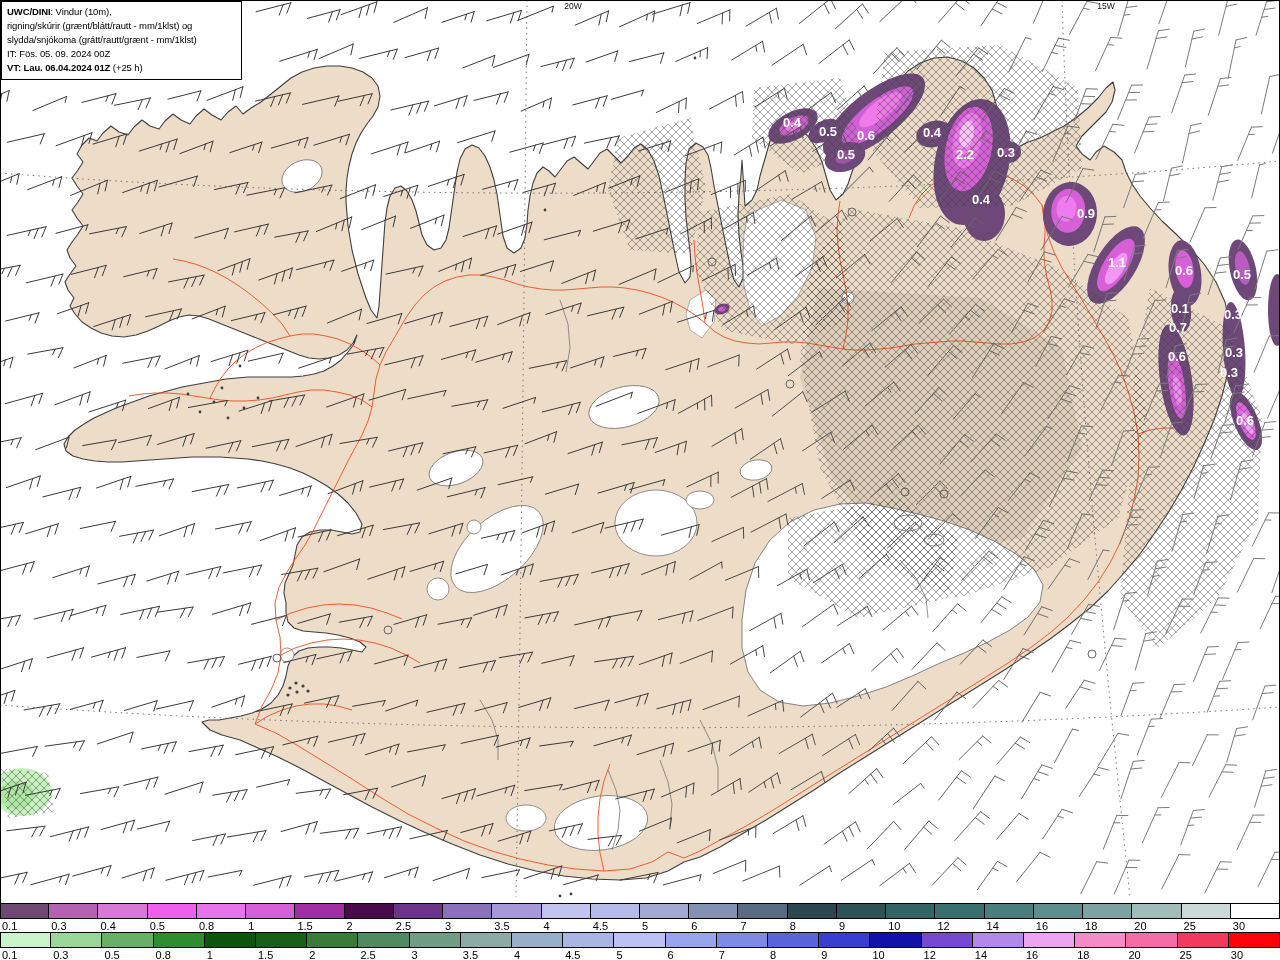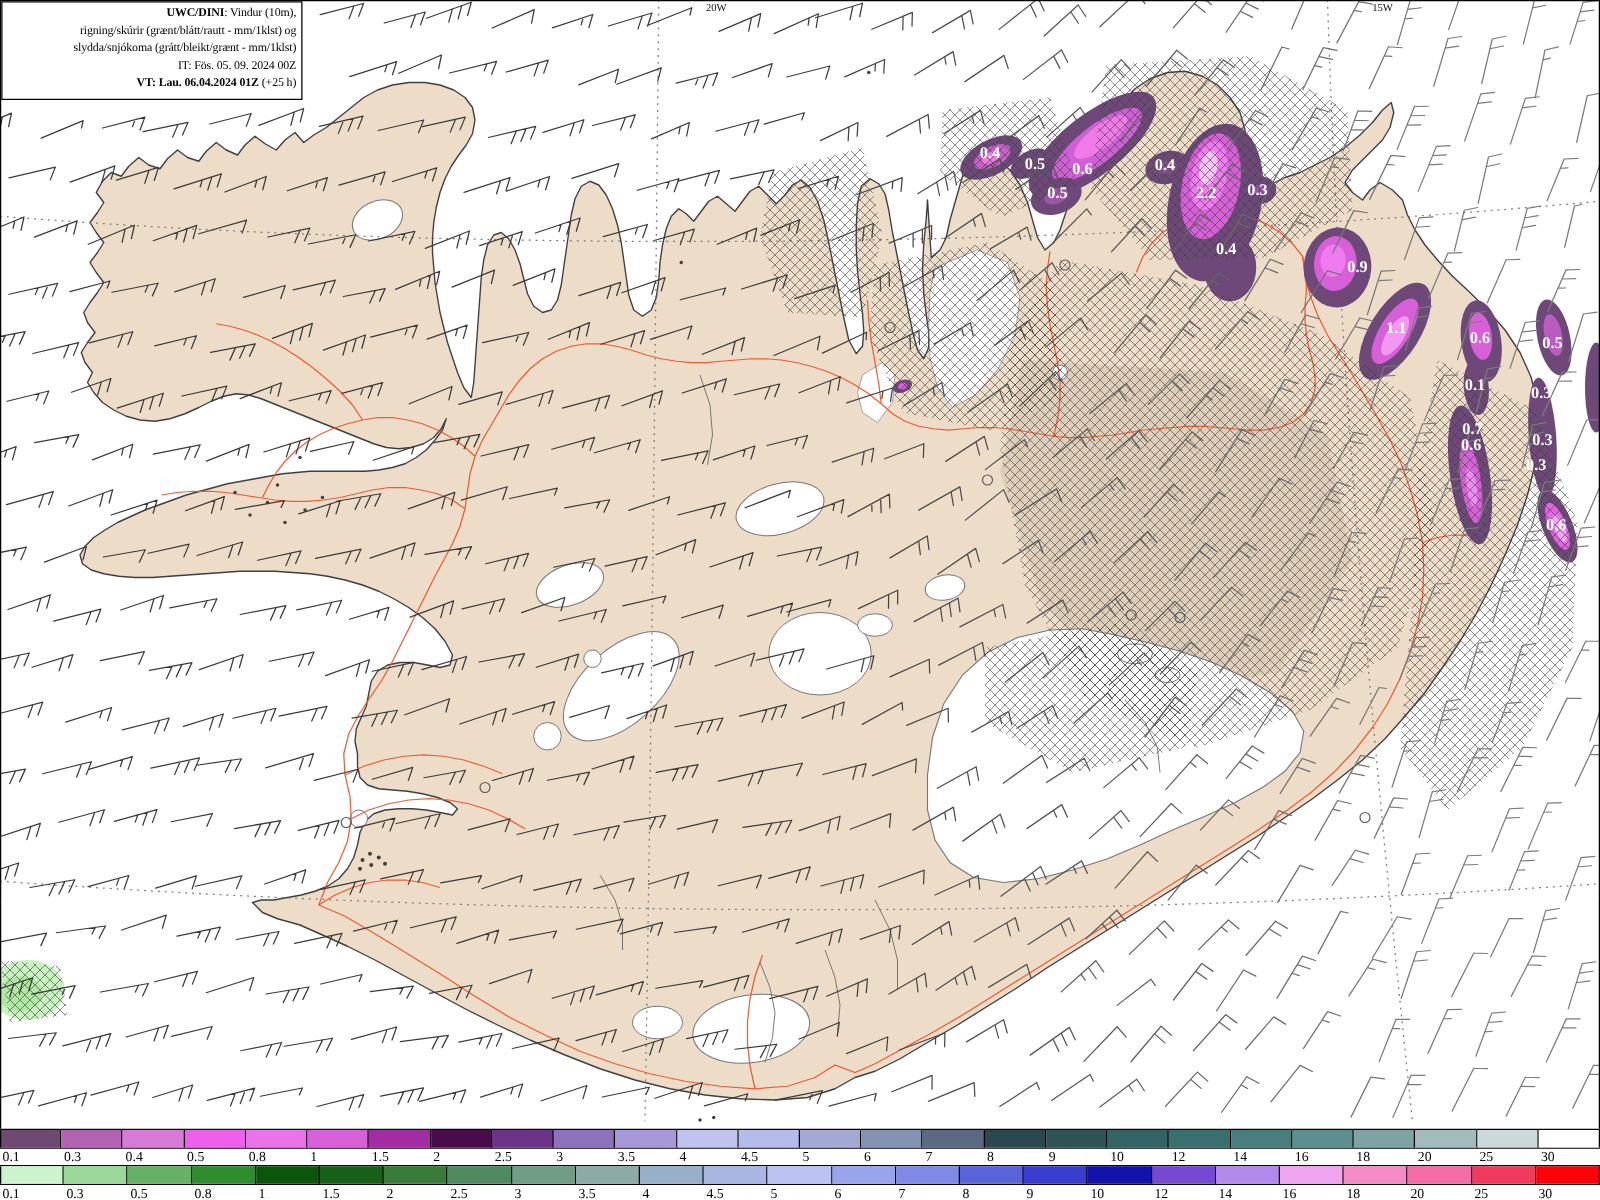--- a/index.html
+++ b/index.html
@@ -1,17 +1,17 @@
 <!DOCTYPE html>
 <html><head>
 <meta charset="utf-8">
 <style>
   html,body{margin:0;padding:0;background:#fff;}
   #app{position:relative;width:1280px;height:960px;overflow:hidden;
-       font-family:Liberation Serif, serif;background:#fff;text-align:right;}
+       font-family:Liberation Sans, sans-serif;background:#fff;}
   #mapsvg{position:absolute;left:0;top:0;}
   #titlebox{position:absolute;left:1px;top:1px;width:241px;box-sizing:border-box;
     background:#fff;border:1px solid #000;padding:3px 4px 4px 5px;
     font-size:9.5px;line-height:13.9px;color:#000;letter-spacing:-0.1px;white-space:nowrap;}
   #titlebox b{font-weight:bold;}
   #bars{position:absolute;left:0;top:903px;width:1280px;height:57px;background:#fff;}
   .barrow{position:absolute;left:0;width:1280px;height:16px;border-top:1px solid #000;border-bottom:1px solid #000;box-sizing:border-box;}
   .cell{position:absolute;top:0;height:14px;border-right:1px solid #000;box-sizing:border-box;}
   .cell:first-child{border-left:1px solid #000;}
   .ticklab{position:absolute;font-size:11px;color:#000;line-height:12px;}
@@ -795,21 +795,21 @@
         <circle cx="288" cy="695" r="1.6"></circle>
         <circle cx="296" cy="683" r="1.6"></circle>
         <circle cx="308" cy="691" r="1.6"></circle>
       </g>
       <rect x="0.5" y="0.5" width="1279" height="958" fill="none" stroke="#000" stroke-width="1"></rect>
     </svg>
 
 <div id="titlebox">
   <div><b>UWC/DINI</b><span>: Vindur (10m),</span></div>
   <div>rigning/skúrir (grænt/blátt/rautt - mm/1klst) og</div>
-  <div>slydda/snjókoma (grátt/bleikt/grænt - mm/1klst)</div>
+  <div>slydda/snjókoma (grátt/rautt/grænt - mm/1klst)</div>
   <div>IT: Fös. 05. 09. 2024 00Z</div>
   <div><b>VT: Lau. 06.04.2024 01Z</b><span> (+25 h)</span></div>
 </div>
 
 <div id="axislabels">
       <span class="axis-top" style="left: 527px; top: 1px;">20W</span>
       <span class="axis-top" style="left: 1060px; top: 1px;">15W</span>
       <span class="axis-side l" style="left: 3px; top: 184px;">66N</span>
       <span class="axis-side l" style="left: 3px; top: 720px;">64N</span>
       <span class="axis-side r" style="right: 3px; top: 161px;">66N</span>
@@ -823,21 +823,21 @@
       <span class="plabel" style="left: 932px; top: 133px;">0.4</span>
       <span class="plabel" style="left: 965px; top: 155px;">2.2</span>
       <span class="plabel" style="left: 1006px; top: 153px;">0.3</span>
       <span class="plabel" style="left: 981px; top: 200px;">0.4</span>
       <span class="plabel" style="left: 1070px; top: 214px; padding-left: 32px;">0.9</span>
       <span class="plabel" style="left: 1117px; top: 263px;">1.1</span>
       <span class="plabel" style="left: 1184px; top: 271px;">0.6</span>
       <span class="plabel" style="left: 1242px; top: 275px;">0.5</span>
       <span class="plabel" style="left: 1180px; top: 309px;">0.1</span>
       <span class="plabel" style="left: 1233px; top: 315px;">0.3</span>
-      <span class="plabel" style="left: 1178px; top: 344px;">0.7</span>
+      <span class="plabel" style="left: 1178px; top: 328px;">0.7</span>
       <span class="plabel" style="left: 1177px; top: 357px;">0.6</span>
       <span class="plabel" style="left: 1234px; top: 353px;">0.3</span>
       <span class="plabel" style="left: 1229px; top: 373px;">0.3</span>
       <span class="plabel" style="left: 1245px; top: 421px;">0.6</span>
     </div>
 
 <div id="bars">
   <div class="barrow" id="bar1" style="top:0;">
         <div class="cell" style="left: 0px; width: 49.2308px; background: rgb(110, 74, 115); height: 14px;"></div>
         <div class="cell" style="left: 49.2308px; width: 49.2308px; background: rgb(178, 100, 178); height: 14px;"></div>

